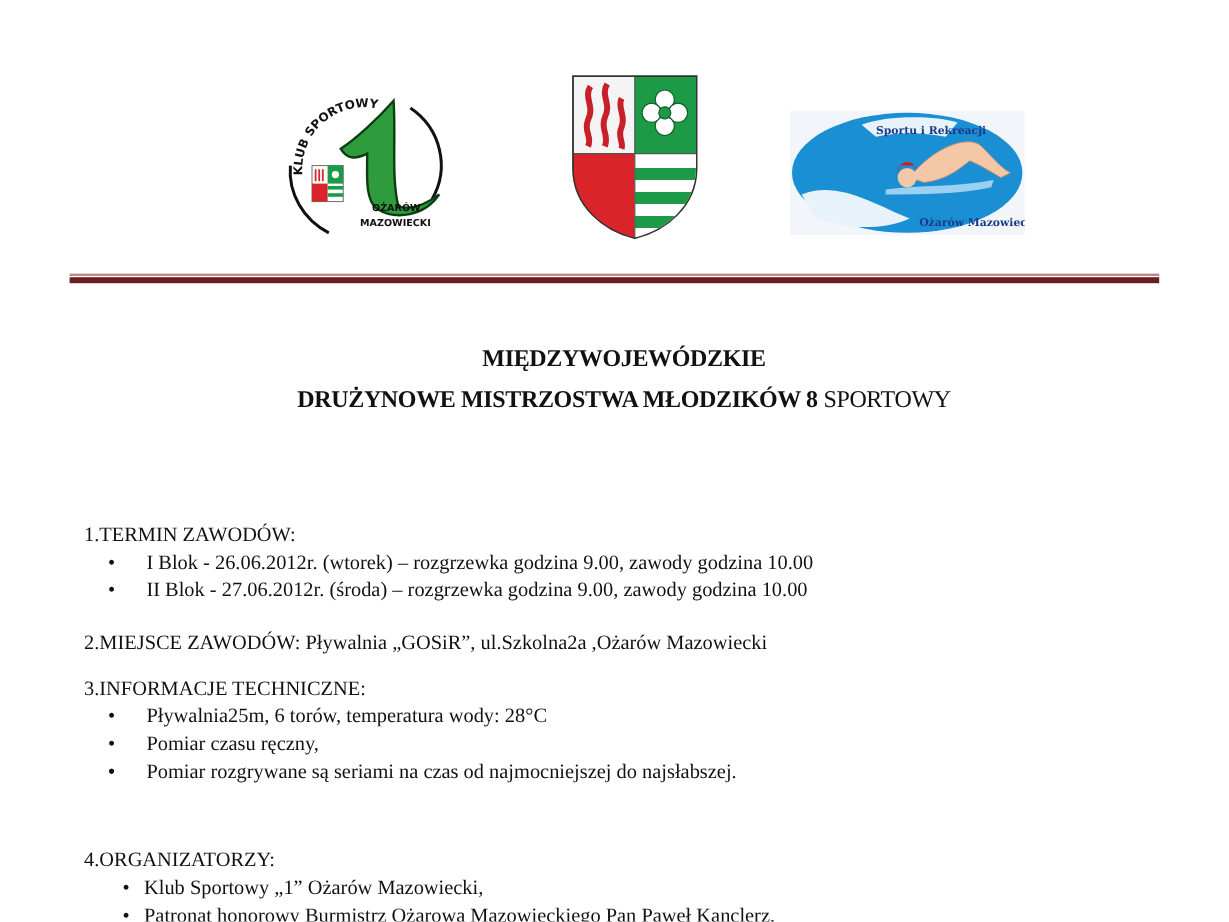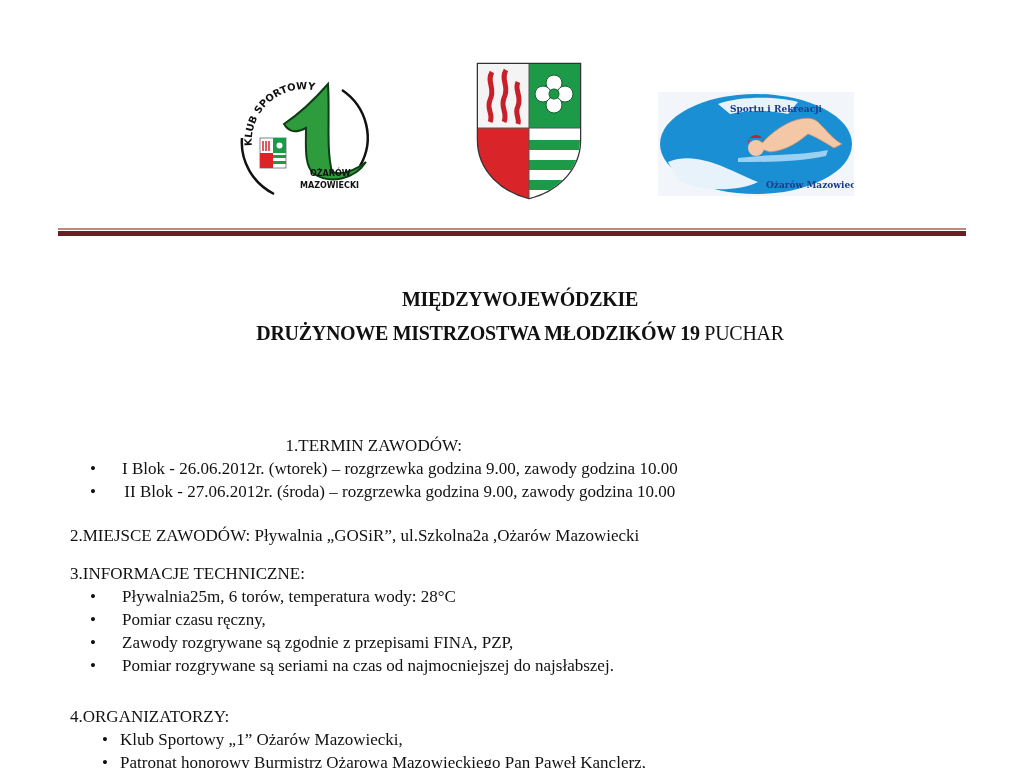--- a/index.html
+++ b/index.html
@@ -22,21 +22,21 @@
   .title-line .normal { font-weight: normal; }
 
   .section { position: absolute; left: 70px; font-size: 17px; line-height: 23px; }
   .section-head { letter-spacing: 0px; }
   .section ul { list-style: none; margin: 0; padding: 0; }
   .section li { position: relative; padding-left: 52px; white-space: nowrap; }
   .section li .bullet { position: absolute; left: 20px; top: 0; }
   .section.org li { padding-left: 50px; }
   .section.org li .bullet { left: 32px; }
 
-  #sec1 { top: 434px; text-align: center; }
+  #sec1 { top: 434px; }
   #sec2 { top: 524px; }
   #sec3 { top: 562px; }
   #sec4 { top: 705px; }
 </style>
 </head>
 <body>
 
 <div class="logo" id="logo-club">
   <svg width="140" height="124" viewBox="0 0 140 124">
     <defs>
@@ -106,41 +106,41 @@
     <path d="M80,66 C110,62 140,64 170,58 L168,64 C140,70 110,70 80,70 Z" fill="#9ad0f2"></path>
     <text x="108" y="96" font-family="DejaVu Serif, serif" font-size="9" font-weight="bold" fill="#1a3a8a">Ożarów Mazowiecki</text>
   </svg>
 </div>
 
 <div class="divider thin"></div>
 <div class="divider thick"></div>
 
 <div class="title-block">
   <div class="title-line">MIĘDZYWOJEWÓDZKIE</div>
-  <div class="title-line"><span>DRUŻYNOWE MISTRZOSTWA MŁODZIKÓW 19</span><span class="normal"> PUCHAR</span></div>
+  <div class="title-line"><span>DRUŻYNOWE MISTRZOSTWA MŁODZIKÓW 8</span><span class="normal"> SPORTOWY</span></div>
 </div>
 
 <div class="section" id="sec1">
   <div class="section-head">1.TERMIN ZAWODÓW:</div>
   <ul>
     <li><span class="bullet">•</span><span>I Blok - 26.06.2012r. (wtorek) – rozgrzewka godzina 9.00, zawody godzina 10.00</span></li>
     <li><span class="bullet">•</span><span>II Blok - 27.06.2012r. (środa) – rozgrzewka godzina 9.00, zawody godzina 10.00</span></li>
   </ul>
 </div>
 
 <div class="section" id="sec2">
   <span>2.MIEJSCE ZAWODÓW:</span><span> Pływalnia „GOSiR”, ul.Szkolna2a ,Ożarów Mazowiecki</span>
 </div>
 
 <div class="section" id="sec3">
   <div class="section-head">3.INFORMACJE TECHNICZNE:</div>
   <ul>
     <li><span class="bullet">•</span><span>Pływalnia25m, 6 torów, temperatura wody: 28°C</span></li>
     <li><span class="bullet">•</span><span>Pomiar czasu ręczny,</span></li>
-    <li><span class="bullet">•</span><span>Zawody rozgrywane są zgodnie z przepisami FINA, PZP,</span></li>
+    <li><span class="bullet">•</span></li>
     <li><span class="bullet">•</span><span>Pomiar rozgrywane są seriami na czas od najmocniejszej do najsłabszej.</span></li>
   </ul>
 </div>
 
 <div class="section org" id="sec4">
   <div class="section-head">4.ORGANIZATORZY:</div>
   <ul>
     <li><span class="bullet">•</span><span>Klub Sportowy „1” Ożarów Mazowiecki,</span></li>
     <li><span class="bullet">•</span><span>Patronat honorowy Burmistrz Ożarowa Mazowieckiego Pan Paweł Kanclerz,</span></li>
   </ul>

